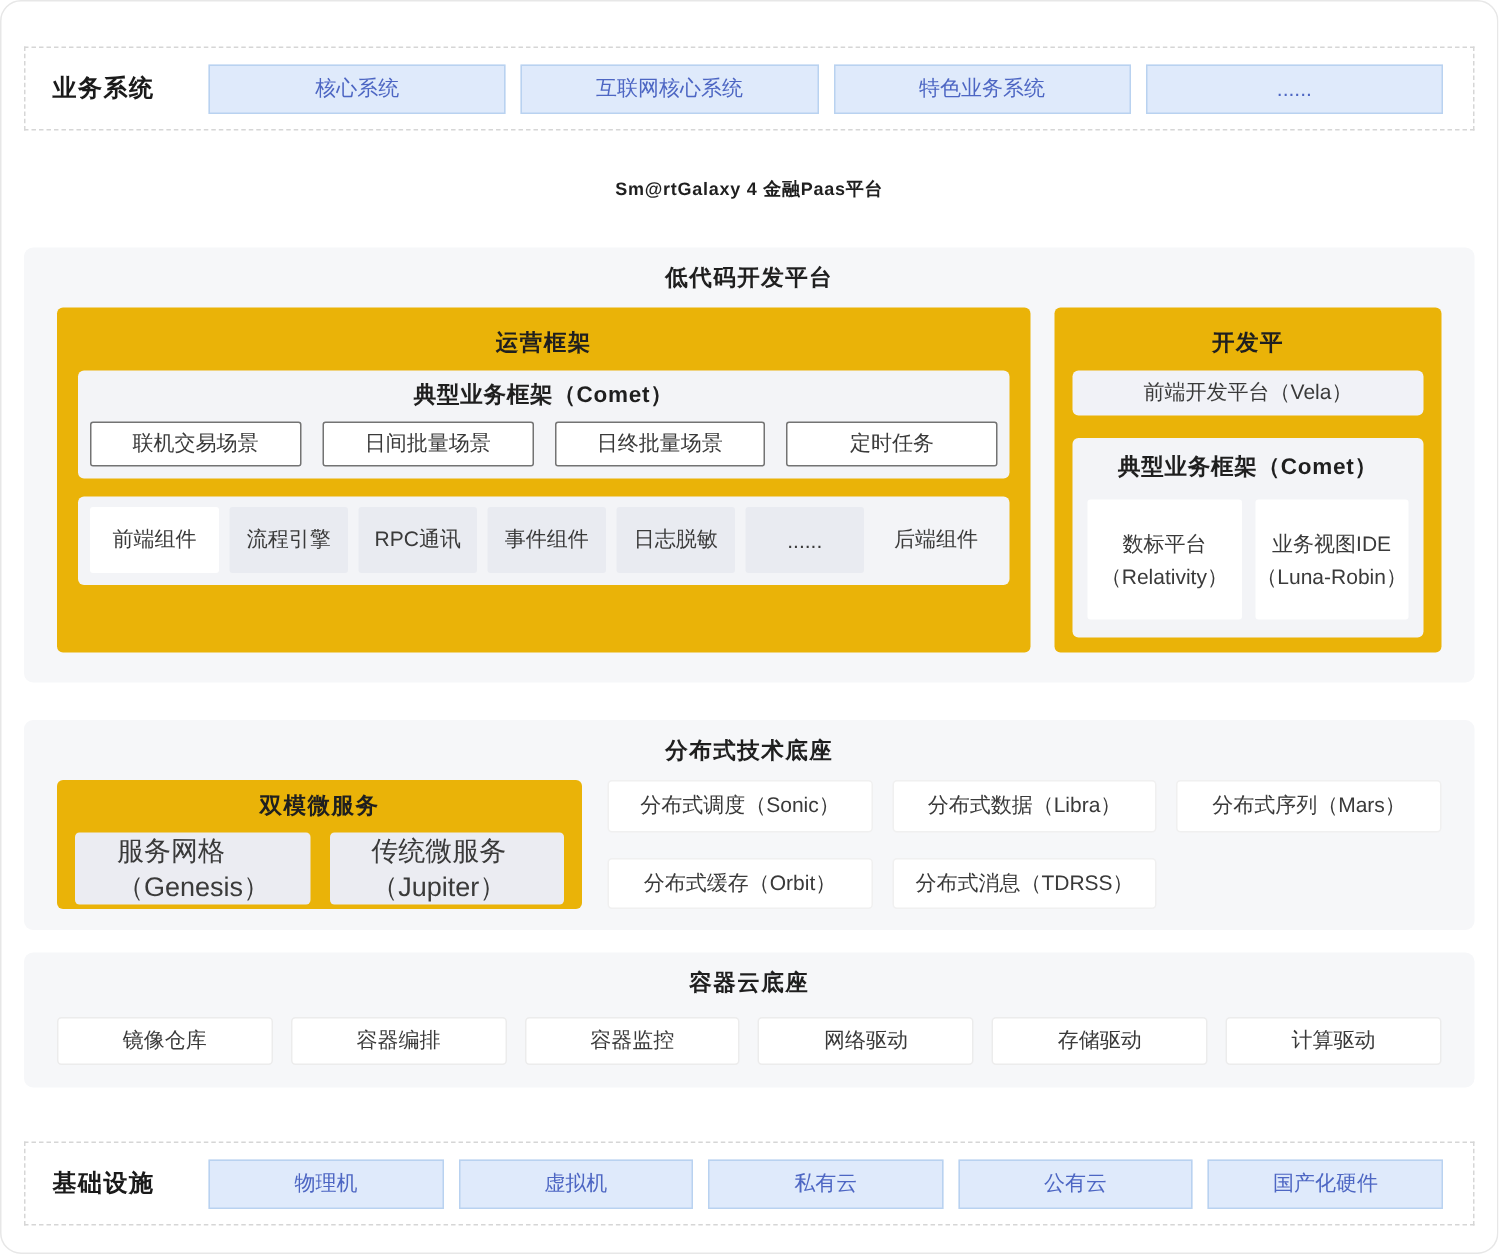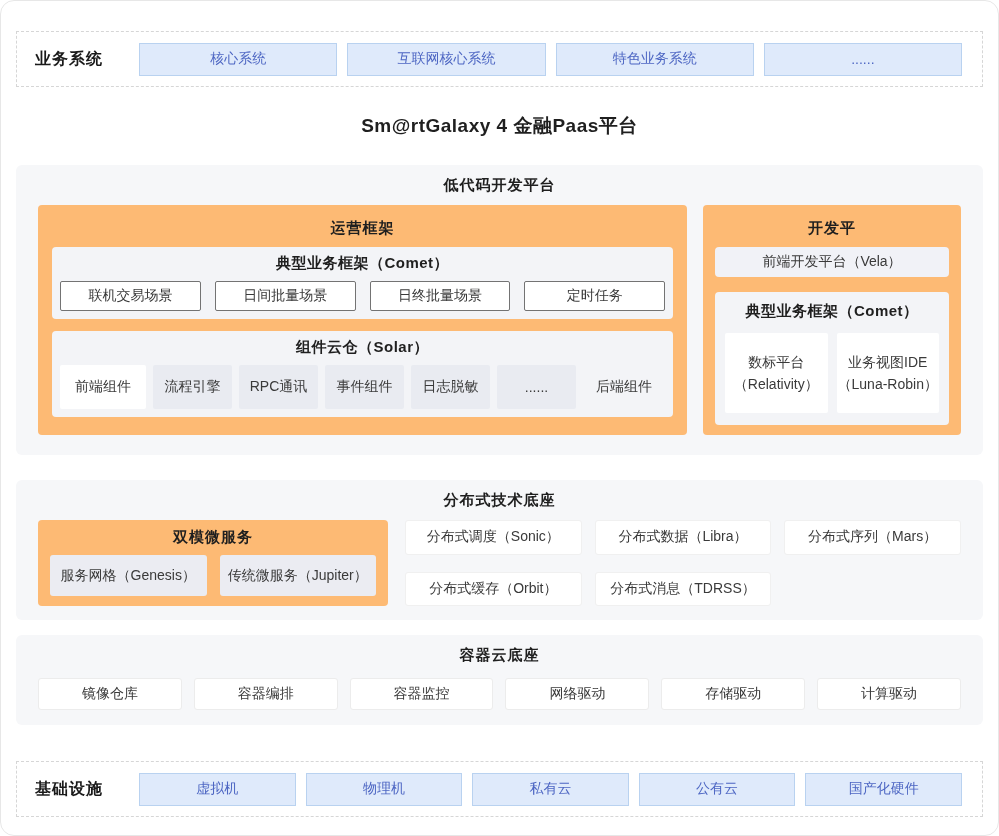--- a/index.html
+++ b/index.html
@@ -39,41 +39,41 @@
     color:#4d66c3;
     font-size:14px;
     display:flex; align-items:center; justify-content:center;
     cursor:pointer;
   }
 
   
   .platform-title {
     height:78px; flex:none;
     display:flex; align-items:center; justify-content:center;
-    font-size:19px; font-weight:bold; color:#1f1f1f;
+    font-size:12px; font-weight:bold; color:#1f1f1f;
     letter-spacing:0.5px;
   }
 
   
   .section {
     background:#f6f7f9;
     border-radius:6px;
     flex:none;
     padding:11px 22px 14px 22px;
   }
   .section-title {
     text-align:center; font-size:15px; font-weight:bold; color:#1f1f1f;
     letter-spacing:1px;
   }
 
   
   .lowcode { height:290px; margin-bottom:25px; }
   .lowcode-body { display:flex; gap:16px; margin-top:10px; height:230px; }
   .card {
-    background:#fdba74; border-radius:4px;
+    background:#eab308; border-radius:4px;
   }
   .card-op { flex:1; padding:6px 14px 10px 14px; display:flex; flex-direction:column; }
   .card-title {
     text-align:center; font-size:15px; font-weight:bold; color:#1f1f1f;
     padding:8px 0 9px 0; letter-spacing:1px;
   }
   .panel {
     background:#f3f4f7; border-radius:4px;
     padding:7px 8px 8px 8px;
   }
@@ -141,23 +141,24 @@
     display:flex; flex-direction:column;
   }
   .dual-title {
     text-align:center; font-size:15px; font-weight:bold; color:#1f1f1f;
     padding:6px 0 8px 0; letter-spacing:1px;
   }
   .dual-btns { display:flex; gap:13px; flex:1; }
   .btn-lav {
     flex:1;
     background:#ebecf2; border-radius:3px;
-    color:#3a3a3a; font-size:14px;
-    display:flex; align-items:center; justify-content:center;
-    cursor:pointer;
+    color:#3a3a3a; font-size:18px;
+    display:flex; align-items:center; justify-content:center;
+    cursor:pointer;
+    padding-left:28px;
   }
   .dist-grid {
     flex:1; margin-left:17px;
     display:grid;
     grid-template-columns:repeat(3,1fr);
     gap:17px 13px;
   }
   .btn-card {
     background:#ffffff;
     border:1px solid #f0f0f0;
@@ -202,21 +203,20 @@
           <div class="panel-title">典型业务框架（Comet）</div>
           <div class="row-btns">
             <div class="btn-white">联机交易场景</div>
             <div class="btn-white">日间批量场景</div>
             <div class="btn-white">日终批量场景</div>
             <div class="btn-white">定时任务</div>
           </div>
         </div>
 
         <div class="panel">
-          <div class="panel-title">组件云仓（Solar）</div>
           <div class="solar-row">
             <div class="solar-front">前端组件</div>
             <div class="btn-gray">流程引擎</div>
             <div class="btn-gray">RPC通讯</div>
             <div class="btn-gray">事件组件</div>
             <div class="btn-gray">日志脱敏</div>
             <div class="btn-gray">......</div>
             <div class="solar-back">后端组件</div>
           </div>
         </div>
@@ -274,21 +274,21 @@
       <div class="btn-card">容器监控</div>
       <div class="btn-card">网络驱动</div>
       <div class="btn-card">存储驱动</div>
       <div class="btn-card">计算驱动</div>
     </div>
   </div>
 
   <div class="edge-row infra">
     <div class="edge-label">基础设施</div>
     <div class="edge-btns">
+      <div class="btn-blue">物理机</div>
       <div class="btn-blue">虚拟机</div>
-      <div class="btn-blue">物理机</div>
       <div class="btn-blue">私有云</div>
       <div class="btn-blue">公有云</div>
       <div class="btn-blue">国产化硬件</div>
     </div>
   </div>
 
 </div>
 
 </body></html>

